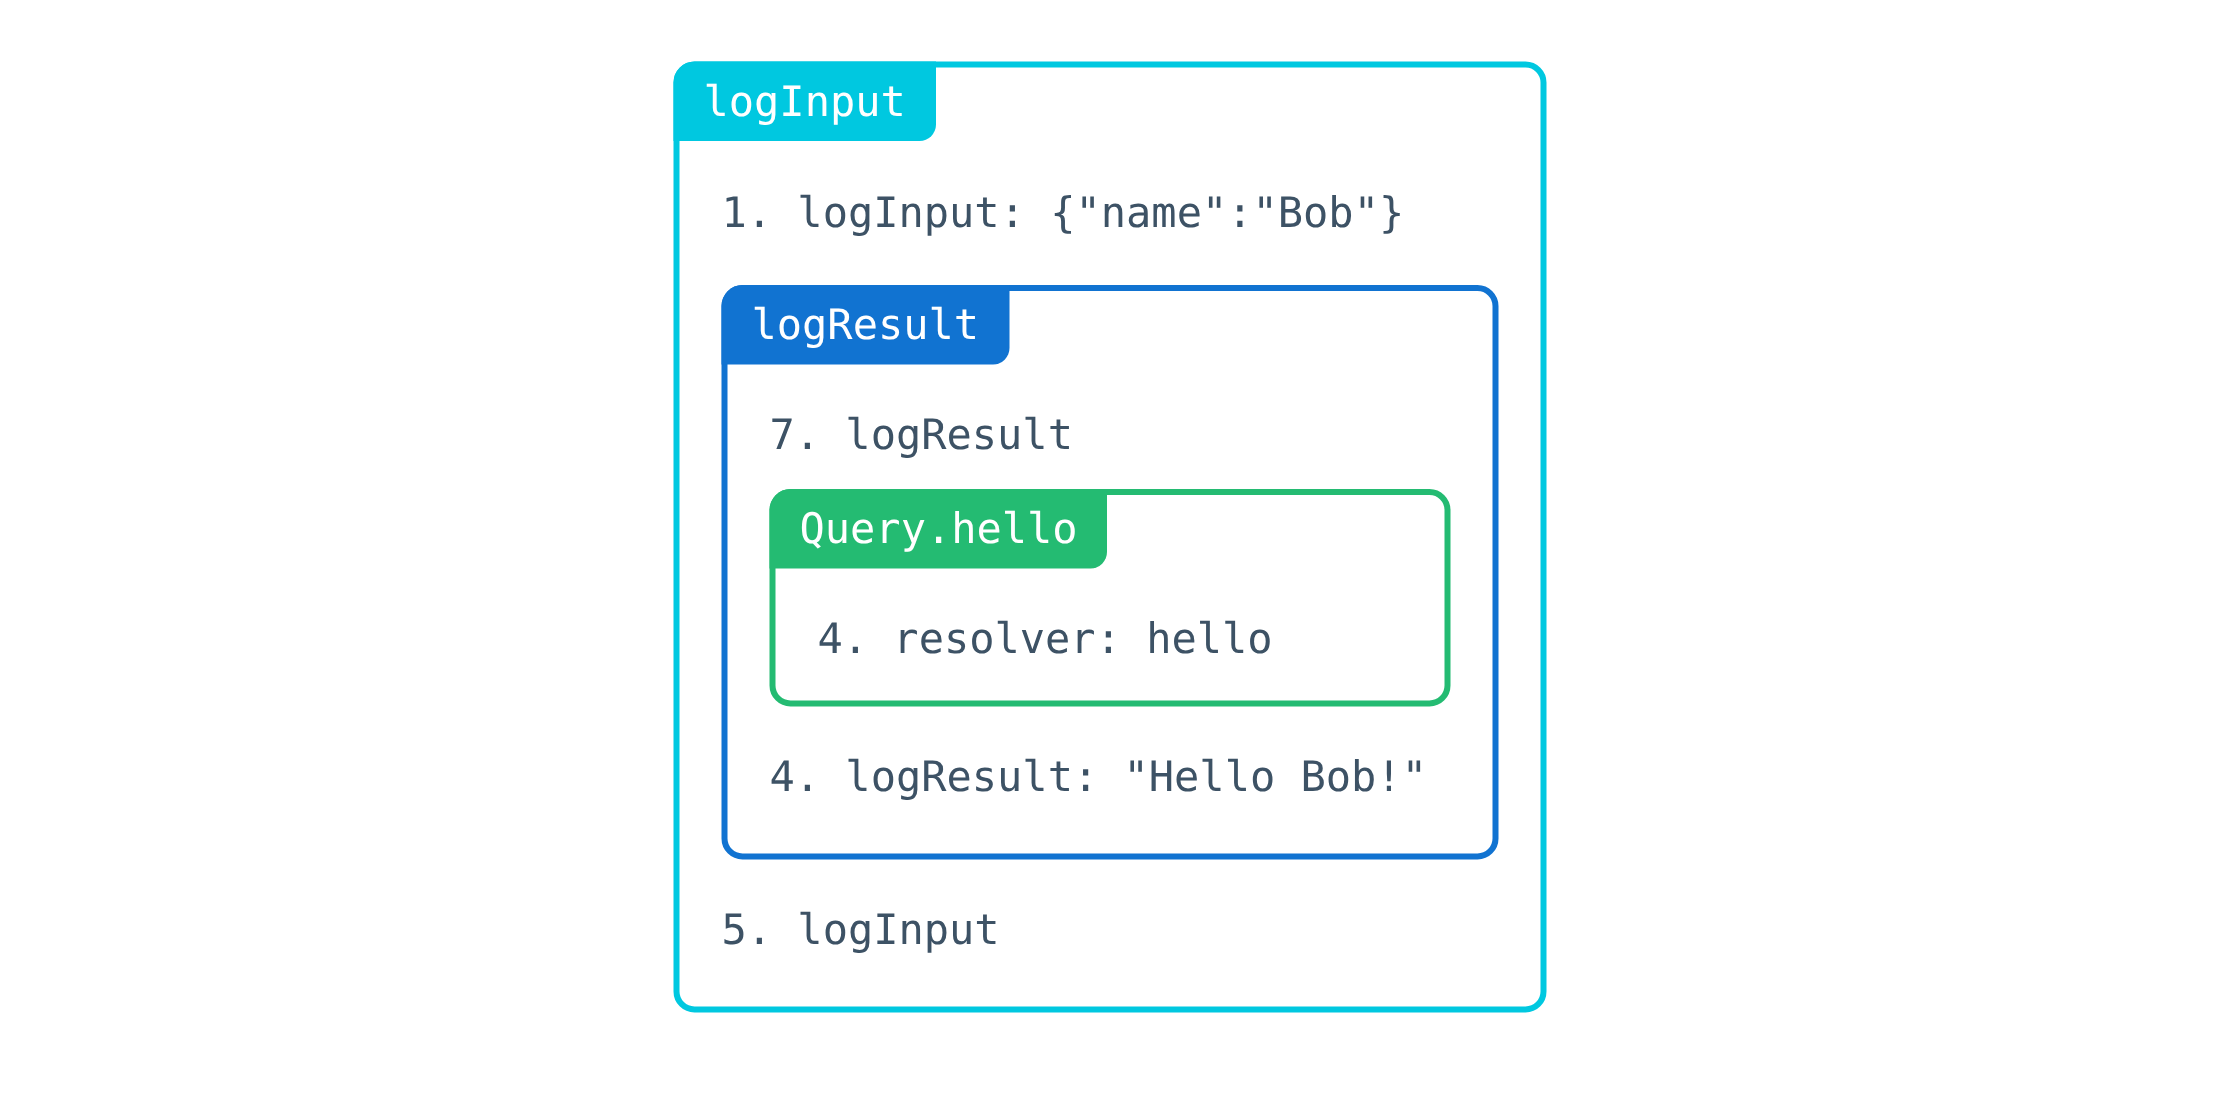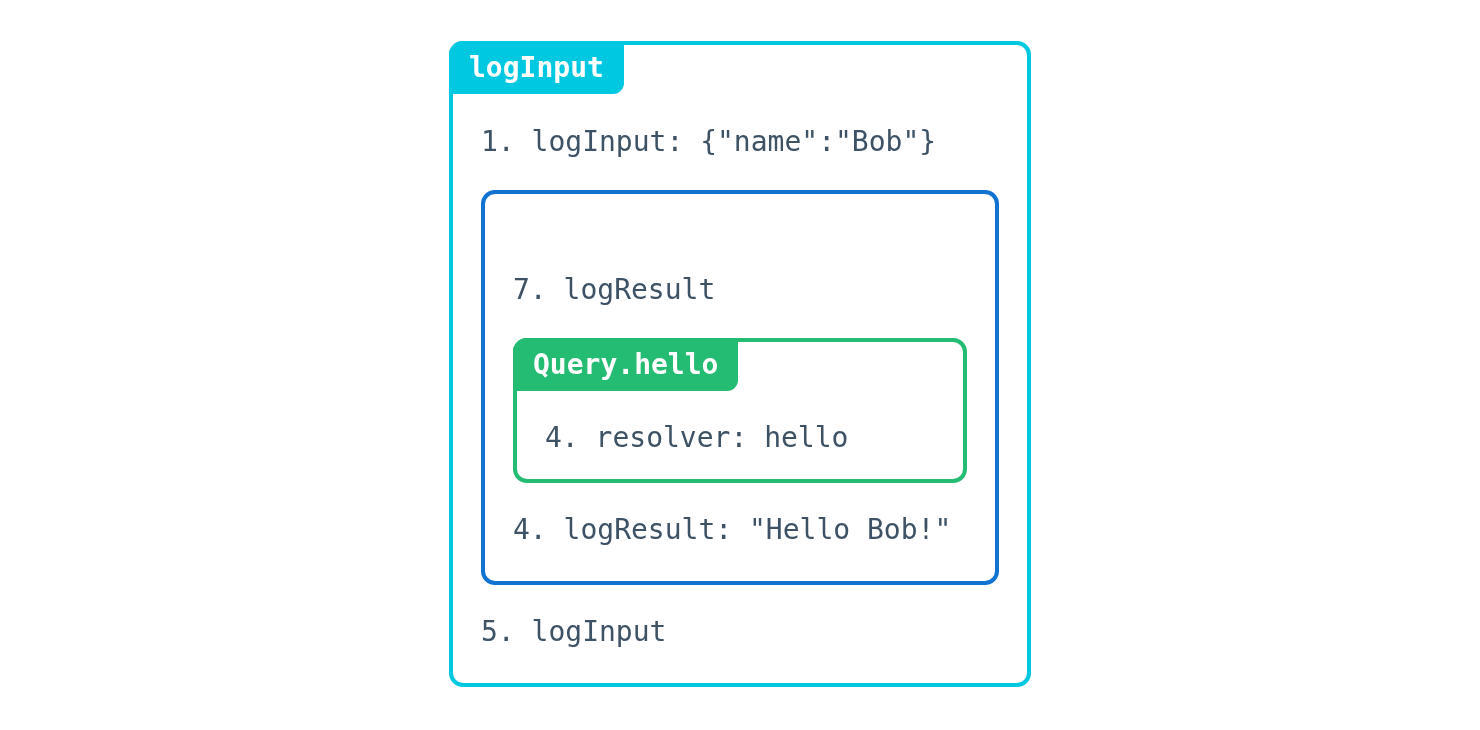--- a/index.html
+++ b/index.html
@@ -38,35 +38,35 @@
     border: 4px solid var(--cyan);
     padding: 77px 28px 31px 28px;
   }
   .box-middle {
     border: 4px solid var(--blue);
     margin-top: 28px;
     padding: 76px 28px 31px 28px;
   }
   .box-inner {
     border: 4px solid var(--green);
-    margin-top: 28px;
+    margin-top: 16px;
     padding: 76px 28px 21px 28px;
   }
   .tab {
     position: absolute;
     top: -4px;
     left: -4px;
     height: 53px;
     display: flex;
     align-items: center;
     padding: 0 20px;
     border-radius: 14px 0 11px 0;
     color: #ffffff;
     font-size: 28px;
-    font-weight: 700;
+    font-weight: 400;
     line-height: 1;
     white-space: pre;
   }
   .tab-cyan  { background: var(--cyan); }
   .tab-blue  { background: var(--blue); }
   .tab-green { background: var(--green); }
   .step {
     font-size: 28px;
     line-height: 40px;
     color: var(--text);
@@ -80,20 +80,21 @@
 
 <div class="stage">
   <div class="diagram">
 
     <div class="box box-outer">
       <div class="tab tab-cyan">logInput</div>
 
       <div class="step">1. logInput: {"name":"Bob"}</div>
 
       <div class="box box-middle">
+        <div class="tab tab-blue">logResult</div>
 
         <div class="step">7. logResult</div>
 
         <div class="box box-inner">
           <div class="tab tab-green">Query.hello</div>
 
           <div class="step">4. resolver: hello</div>
         </div>
 
         <div class="step step-after-middle">4. logResult: "Hello Bob!"</div>

